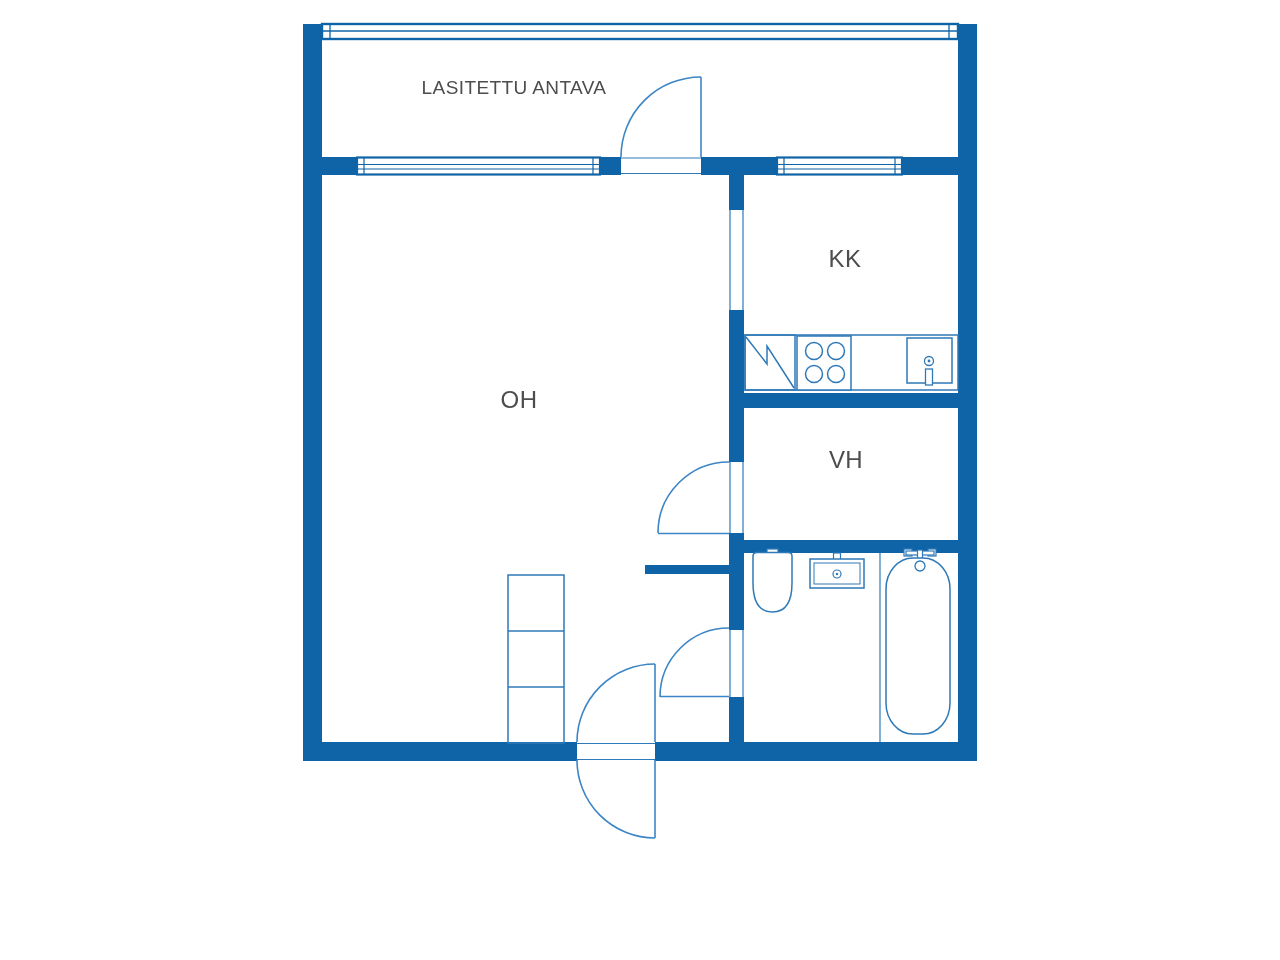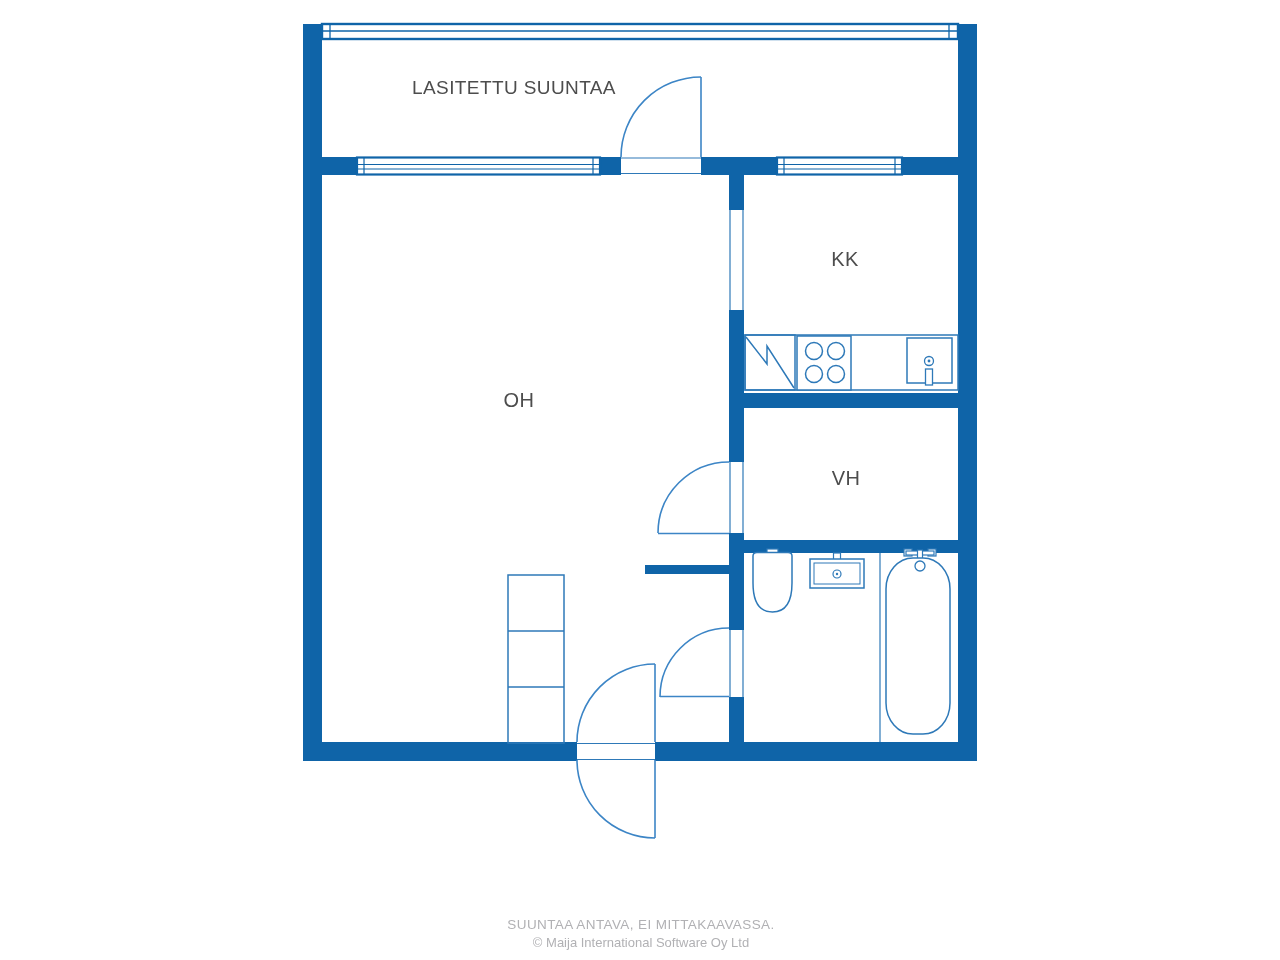--- a/index.html
+++ b/index.html
@@ -16,21 +16,21 @@
     width:1280px;height:960px;
     background:var(--bg);
     overflow:hidden;
     font-family:"Liberation Sans", sans-serif;
   }
   .plan-svg{position:absolute;left:0;top:0;}
   .room-label{
     position:absolute;
     transform:translate(-50%,-50%);
     color:var(--label);
-    font-size:20px;
+    font-size:24px;
     letter-spacing:0.4px;
     white-space:nowrap;
     user-select:none;
   }
   .room-label.balcony{font-size:19px;}
   .footer{
     position:absolute;
     left:641px;
     top:917px;
     transform:translateX(-50%);
@@ -195,26 +195,22 @@
 
     <g stroke="#2e79b8" fill="#ffffff" stroke-width="1.5">
       <g>
         <rect x="508" y="575" width="56" height="168" fill="none"></rect>
         <line x1="508" y1="631" x2="564" y2="631"></line>
         <line x1="508" y1="687" x2="564" y2="687"></line>
       </g>
     </g>
   </svg>
 
-  <div class="room-label balcony" style="left:514px;top:88px">LASITETTU SUUNTAA</div>
+  <div class="room-label balcony" style="left:514px;top:88px">LASITETTU ANTAVA</div>
 
   <div class="room-label" style="left:519px;top:400px">OH</div>
 
   <div class="room-label" style="left:845px;top:259px">KK</div>
 
-  <div class="room-label" style="left:846px;top:478px">VH</div>
-
-  <div class="footer">
-    <div class="disclaimer">SUUNTAA ANTAVA, EI MITTAKAAVASSA.</div>
-    <div class="copyright">© Maija International Software Oy Ltd</div>
-  </div>
+  <div class="room-label" style="left:846px;top:460px">VH</div>
+
 
 </div>
 
 </body></html>

